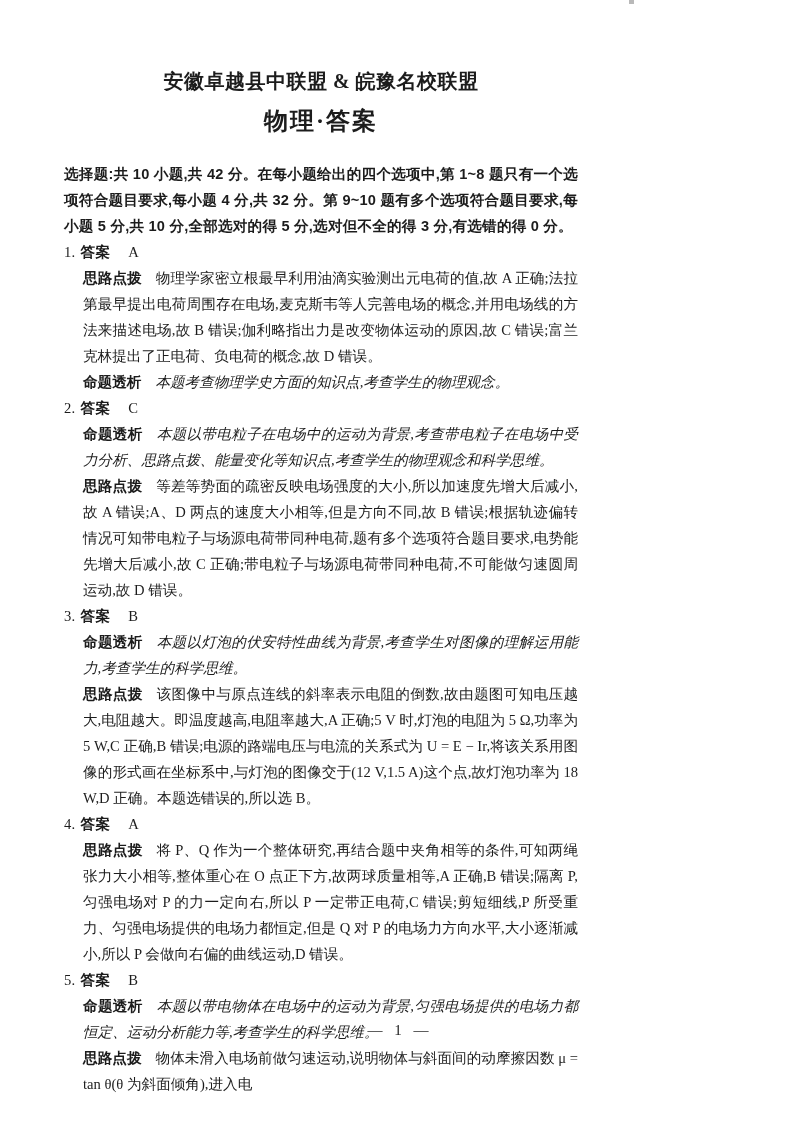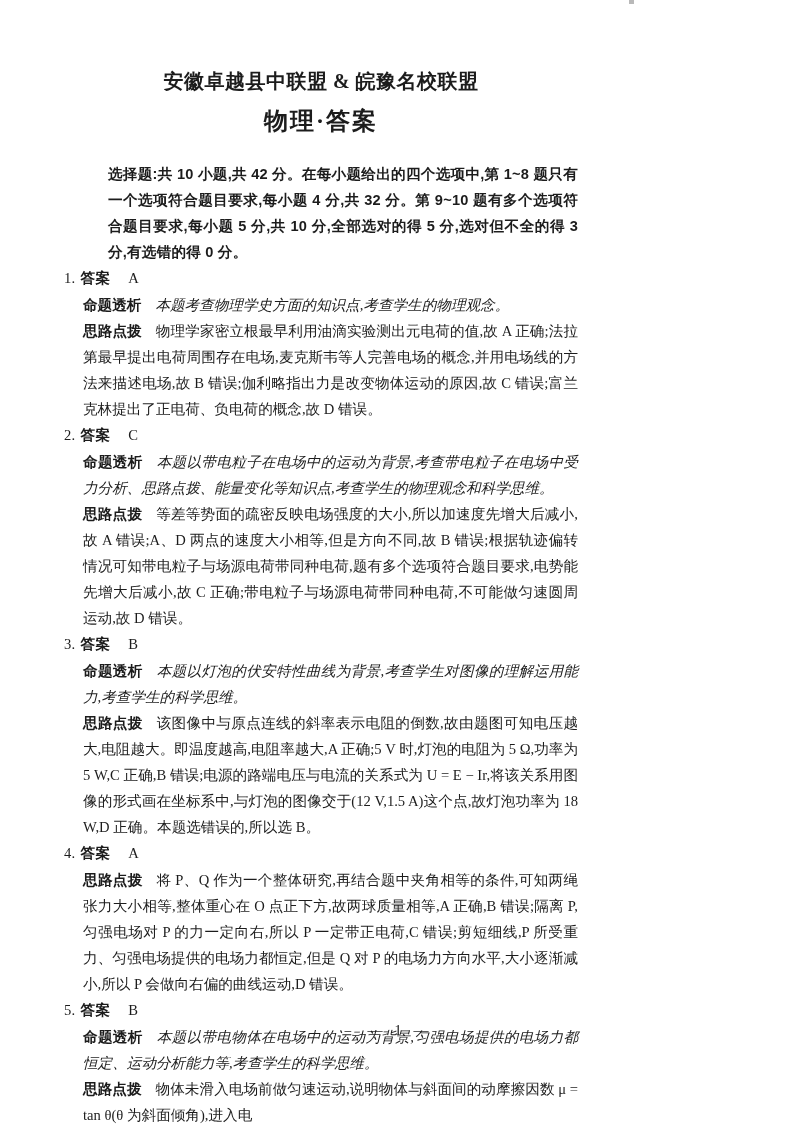--- a/index.html
+++ b/index.html
@@ -45,32 +45,31 @@
   }
   .doc-body {
     font-size: 14.6px;
     line-height: 26px;
     text-align: justify;
   }
   .instructions {
     font-family: "Liberation Sans", "DejaVu Sans", sans-serif;
     font-weight: bold;
     letter-spacing: 0.2px;
-    margin-left: 44px;
   }
   .question { }
   .answer-line {
     letter-spacing: 0.3px;
   }
   .q-number {
     font-family: "Liberation Serif", "DejaVu Serif", serif;
     margin-right: 5px;
   }
   .answer-label {
-    font-family: Liberation Mono, monospace;
+    font-family: Liberation Sans, sans-serif;
     font-weight: bold;
     margin-right: 18px;
   }
   .answer-letter {
     font-family: "Liberation Serif", "DejaVu Serif", serif;
   }
   .q-body { margin-left: 19px; }
   .para-label {
     font-family: "Liberation Sans", "DejaVu Sans", sans-serif;
     font-weight: bold;
@@ -106,22 +105,22 @@
 
     <div class="doc-body">
 
       <p class="instructions">选择题:共 10 小题,共 42 分。在每小题给出的四个选项中,第 1~8 题只有一个选项符合题目要求,每小题 4 分,共 32 分。第 9~10 题有多个选项符合题目要求,每小题 5 分,共 10 分,全部选对的得 5 分,选对但不全的得 3 分,有选错的得 0 分。</p>
 
       <section class="question">
         <div class="answer-line">
           <span class="q-number">1.</span><span class="answer-label">答案</span><span class="answer-letter">A</span>
         </div>
         <div class="q-body">
+          <p><span class="para-label">思路点拨</span><span class="hint-text">物理学家密立根最早利用油滴实验测出元电荷的值,故 A 正确;法拉第最早提出电荷周围存在电场,麦克斯韦等人完善电场的概念,并用电场线的方法来描述电场,故 B 错误;伽利略指出力是改变物体运动的原因,故 C 错误;富兰克林提出了正电荷、负电荷的概念,故 D 错误。</span></p>
           <p><span class="para-label">命题透析</span><span class="analysis-text">本题考查物理学史方面的知识点,考查学生的物理观念。</span></p>
-          <p><span class="para-label">思路点拨</span><span class="hint-text">物理学家密立根最早利用油滴实验测出元电荷的值,故 A 正确;法拉第最早提出电荷周围存在电场,麦克斯韦等人完善电场的概念,并用电场线的方法来描述电场,故 B 错误;伽利略指出力是改变物体运动的原因,故 C 错误;富兰克林提出了正电荷、负电荷的概念,故 D 错误。</span></p>
         </div>
       </section>
 
       <section class="question">
         <div class="answer-line">
           <span class="q-number">2.</span><span class="answer-label">答案</span><span class="answer-letter">C</span>
         </div>
         <div class="q-body">
           <p><span class="para-label">命题透析</span><span class="analysis-text">本题以带电粒子在电场中的运动为背景,考查带电粒子在电场中受力分析、思路点拨、能量变化等知识点,考查学生的物理观念和科学思维。</span></p>
           <p><span class="para-label">思路点拨</span><span class="hint-text">等差等势面的疏密反映电场强度的大小,所以加速度先增大后减小,故 A 错误;A、D 两点的速度大小相等,但是方向不同,故 B 错误;根据轨迹偏转情况可知带电粒子与场源电荷带同种电荷,题有多个选项符合题目要求,电势能先增大后减小,故 C 正确;带电粒子与场源电荷带同种电荷,不可能做匀速圆周运动,故 D 错误。</span></p>

